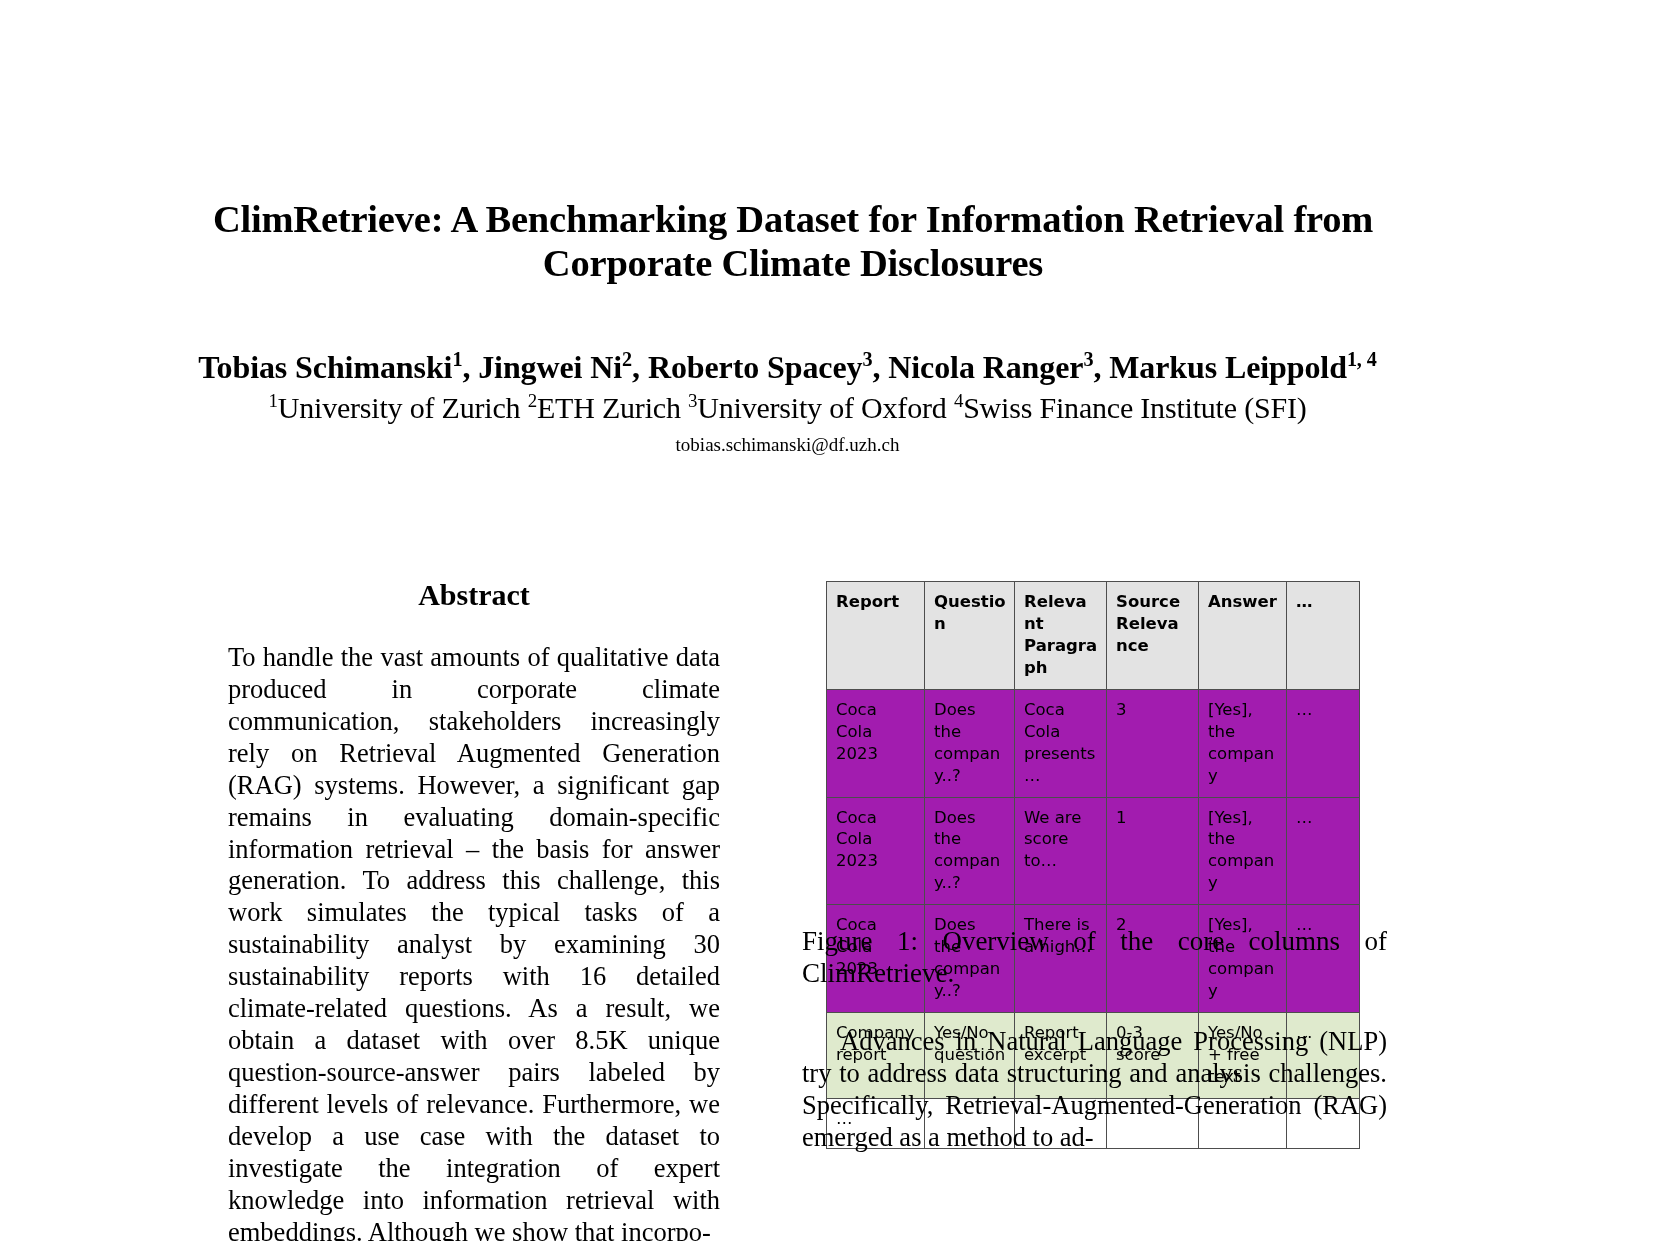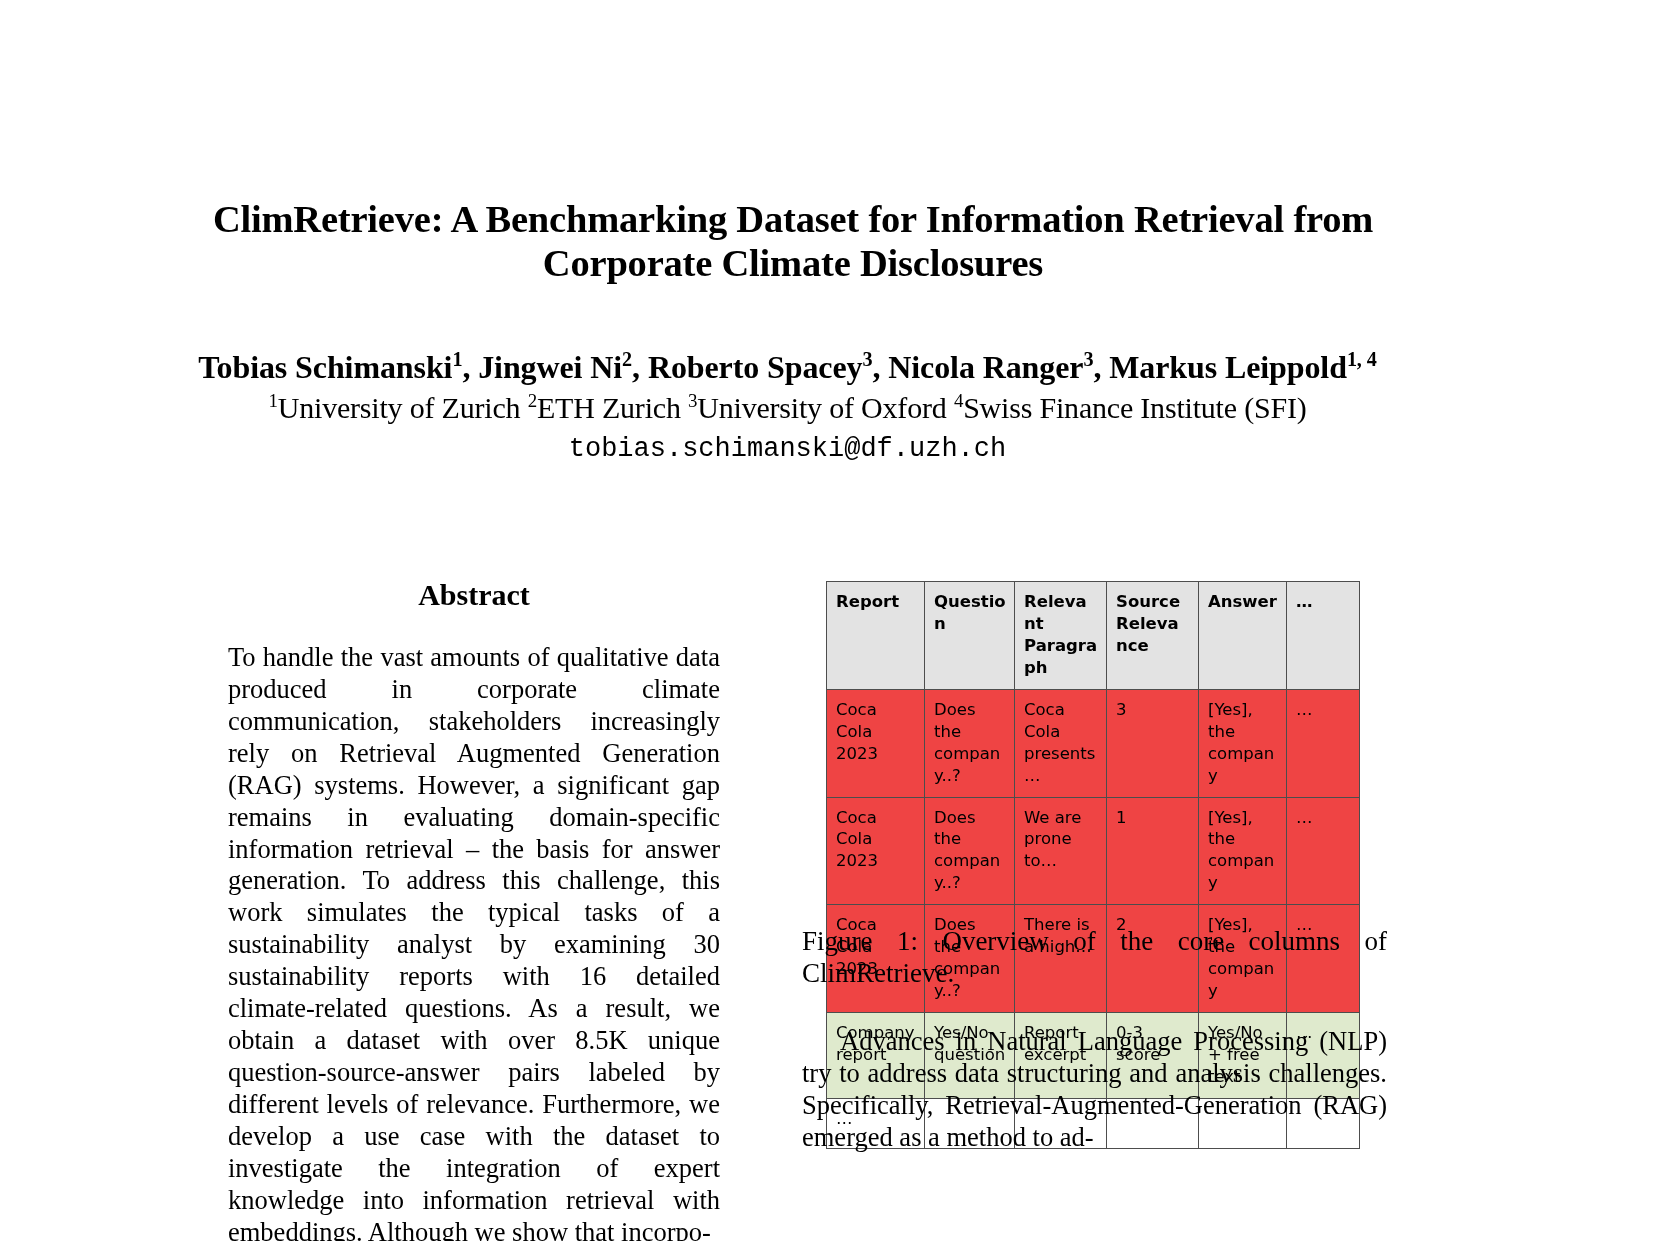--- a/index.html
+++ b/index.html
@@ -55,22 +55,22 @@
     letter-spacing: -0.1px;
   }
   .affil-line {
     font-size: 30px;
     line-height: 1.25;
     margin-top: 3px;
     white-space: nowrap;
     letter-spacing: -0.2px;
   }
   .email-line {
-    font-family: Liberation Mono, monospace;
-    font-size: 27px;
+    font-family: Liberation Serif, serif;
+    font-size: 19px;
     margin-top: 7px;
     letter-spacing: 0px;
   }
   sup {
     font-size: 0.63em;
     vertical-align: super;
     line-height: 0;
   }
 
   
@@ -131,21 +131,21 @@
     text-align: left;
     word-wrap: break-word;
     overflow: hidden;
   }
   table.fig-table th {
     background: #e3e3e3;
     font-weight: bold;
     height: 46px;
   }
   tr.row-cream td {
-    background: #ef4444;
+    background: #a21caf;
     height: 34px;
   }
   tr.row-green td {
     background: #dfeacd;
     height: 34px;
   }
   tr.row-blank td {
     background: #ffffff;
     height: 30px;
   }
@@ -218,21 +218,21 @@
           <td>Coca Cola 2023</td>
           <td>Does the company..?</td>
           <td>Coca Cola presents …</td>
           <td>3</td>
           <td>[Yes], the company</td>
           <td>…</td>
         </tr>
         <tr class="row-cream">
           <td>Coca Cola 2023</td>
           <td>Does the company..?</td>
-          <td>We are prone to…</td>
+          <td>We are score to…</td>
           <td>1</td>
           <td>[Yes], the company</td>
           <td>…</td>
         </tr>
         <tr class="row-cream">
           <td>Coca Cola 2023</td>
           <td>Does the company..?</td>
           <td>There is a high…</td>
           <td>2</td>
           <td>[Yes], the company</td>

